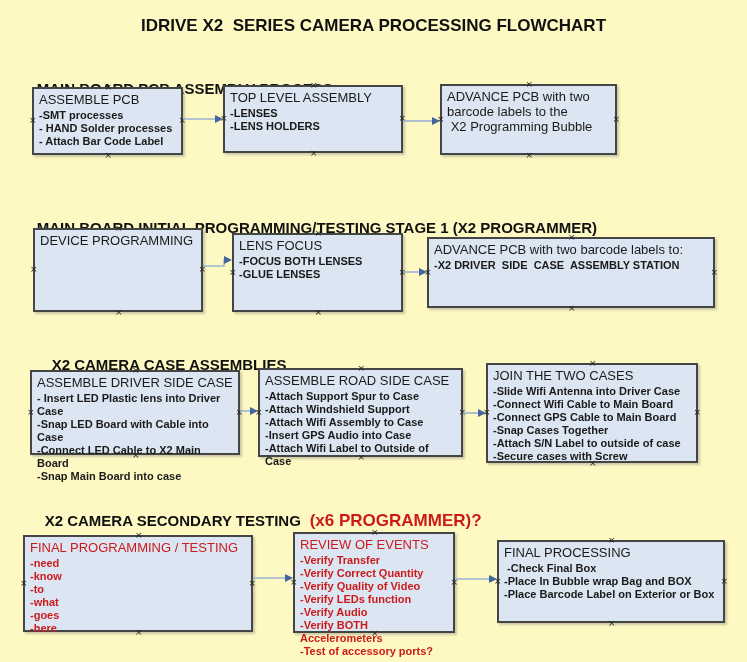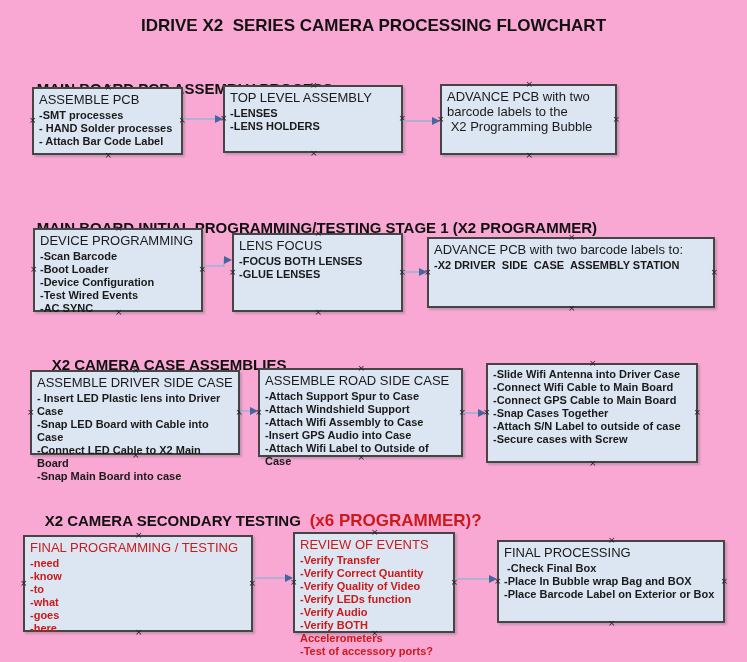--- a/index.html
+++ b/index.html
@@ -4,21 +4,21 @@
 <style>
   html, body {
     margin: 0; padding: 0;
     background: #ffffff;
     font-family: "Liberation Sans", sans-serif;
   }
   #canvas {
     position: relative;
     width: 747px;
     height: 662px;
-    background: #f9a8d4;
+    background: #fef9c3;
     overflow: hidden;
   }
   #main-title {
     position: absolute;
     top: 16px; left: 0; right: 0;
     margin: 0;
     text-align: center;
     font-size: 17px;
     font-weight: bold;
     color: #111111;
@@ -129,27 +129,20 @@
       <span class="anchor l">×</span>
       <span class="anchor r">×</span>
     </div>
 
   <div class="section-heading" style="left:20px; top:201px;">
     <span>MAIN BOARD INITIAL PROGRAMMING/TESTING STAGE 1 (X2 PROGRAMMER)</span><span class="red-part"></span>
   </div>
 
   <div class="flowbox" style="left:33px; top:228px; width:170px; height:84px;">
     <div class="box-title">DEVICE PROGRAMMING</div>
-    <div class="box-lines">
-        <div class="box-line">-Scan Barcode</div>
-        <div class="box-line">-Boot Loader</div>
-        <div class="box-line">-Device Configuration</div>
-        <div class="box-line">-Test Wired Events</div>
-        <div class="box-line">-AC SYNC</div>
-      </div>
   <span class="anchor t">×</span>
       <span class="anchor b">×</span>
       <span class="anchor l">×</span>
       <span class="anchor r">×</span>
     </div>
 
   <div class="flowbox" style="left:232px; top:233px; width:171px; height:79px;">
     <div class="box-title">LENS FOCUS</div>
     <div class="box-lines">
         <div class="box-line">-FOCUS BOTH LENSES</div>
@@ -199,20 +192,21 @@
         <div class="box-line">-Insert GPS Audio into Case</div>
         <div class="box-line">-Attach Wifi Label to Outside of Case</div>
       </div>
   <span class="anchor t">×</span>
       <span class="anchor b">×</span>
       <span class="anchor l">×</span>
       <span class="anchor r">×</span>
     </div>
 
   <div class="flowbox" style="left:486px; top:363px; width:212px; height:100px;">
+    <div class="box-title">JOIN THE TWO CASES</div>
     <div class="box-lines">
         <div class="box-line">-Slide Wifi Antenna into Driver Case</div>
         <div class="box-line">-Connect Wifi Cable to Main Board</div>
         <div class="box-line">-Connect GPS Cable to Main Board</div>
         <div class="box-line">-Snap Cases Together</div>
         <div class="box-line">-Attach S/N Label to outside of case</div>
         <div class="box-line">-Secure cases with Screw</div>
       </div>
   <span class="anchor t">×</span>
       <span class="anchor b">×</span>

